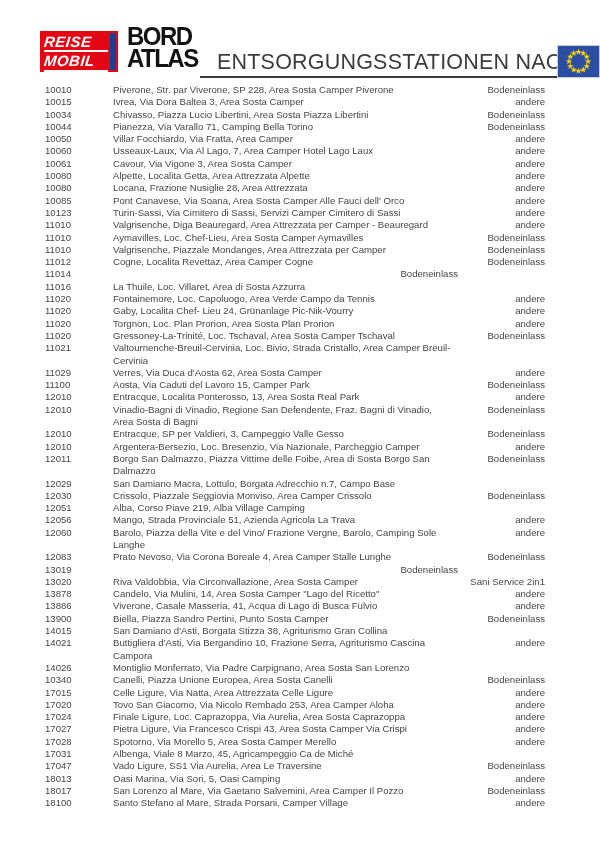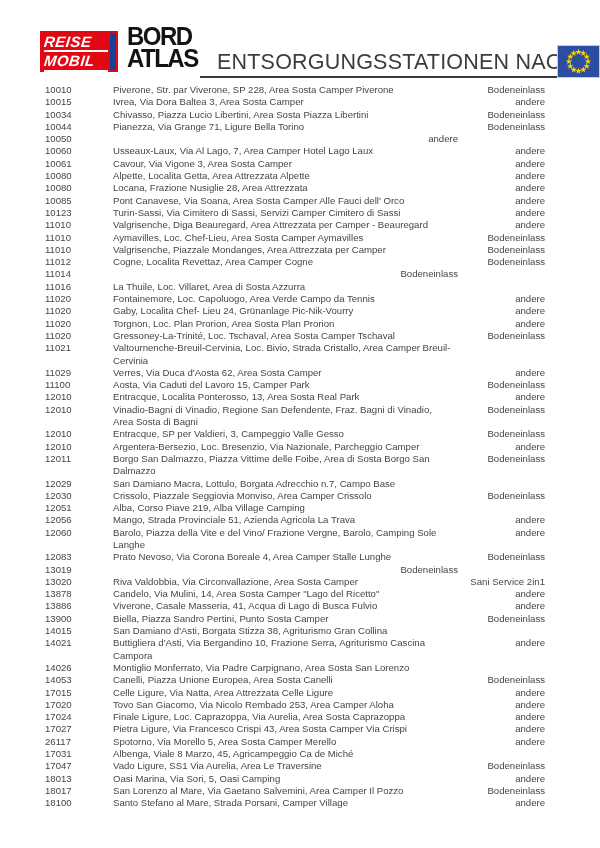--- a/index.html
+++ b/index.html
@@ -110,26 +110,27 @@
   </div>
 
   <div class="station-row">
     <div class="cell-code">10034</div>
     <div class="cell-desc">Chivasso, Piazza Lucio Libertini, Area Sosta Piazza Libertini</div>
     <div class="cell-type">Bodeneinlass</div>
   </div>
 
   <div class="station-row">
     <div class="cell-code">10044</div>
-    <div class="cell-desc">Pianezza, Via Grange 71, Ligure Bella Torino</div>
+    <div class="cell-desc">Pianezza, Via Varallo 71, Camping Bella Torino</div>
     <div class="cell-type">Bodeneinlass</div>
   </div>
 
   <div class="station-row">
     <div class="cell-code">10050</div>
+    <div class="cell-desc">Villar Focchiardo, Via Fratta, Area Camper</div>
     <div class="cell-type">andere</div>
   </div>
 
   <div class="station-row">
     <div class="cell-code">10060</div>
     <div class="cell-desc">Usseaux-Laux, Via Al Lago, 7, Area Camper Hotel Lago Laux</div>
     <div class="cell-type">andere</div>
   </div>
 
   <div class="station-row">
@@ -346,21 +347,21 @@
     <div class="cell-type">andere</div>
   </div>
 
   <div class="station-row">
     <div class="cell-code">14026</div>
     <div class="cell-desc">Montiglio Monferrato, Via Padre Carpignano, Area Sosta San Lorenzo</div>
     <div class="cell-type"></div>
   </div>
 
   <div class="station-row">
-    <div class="cell-code">14053</div>
+    <div class="cell-code">10340</div>
     <div class="cell-desc">Canelli, Piazza Unione Europea, Area Sosta Canelli</div>
     <div class="cell-type">Bodeneinlass</div>
   </div>
 
   <div class="station-row">
     <div class="cell-code">17015</div>
     <div class="cell-desc">Celle Ligure, Via Natta, Area Attrezzata Celle Ligure</div>
     <div class="cell-type">andere</div>
   </div>
 
@@ -376,21 +377,21 @@
     <div class="cell-type">andere</div>
   </div>
 
   <div class="station-row">
     <div class="cell-code">17027</div>
     <div class="cell-desc">Pietra Ligure, Via Francesco Crispi 43, Area Sosta Camper Via Crispi</div>
     <div class="cell-type">andere</div>
   </div>
 
   <div class="station-row">
-    <div class="cell-code">26117</div>
+    <div class="cell-code">17028</div>
     <div class="cell-desc">Spotorno, Via Morello 5, Area Sosta Camper Merello</div>
     <div class="cell-type">andere</div>
   </div>
 
   <div class="station-row">
     <div class="cell-code">17031</div>
     <div class="cell-desc">Albenga, Viale 8 Marzo, 45, Agricampeggio Ca de Miché</div>
     <div class="cell-type"></div>
   </div>
 

